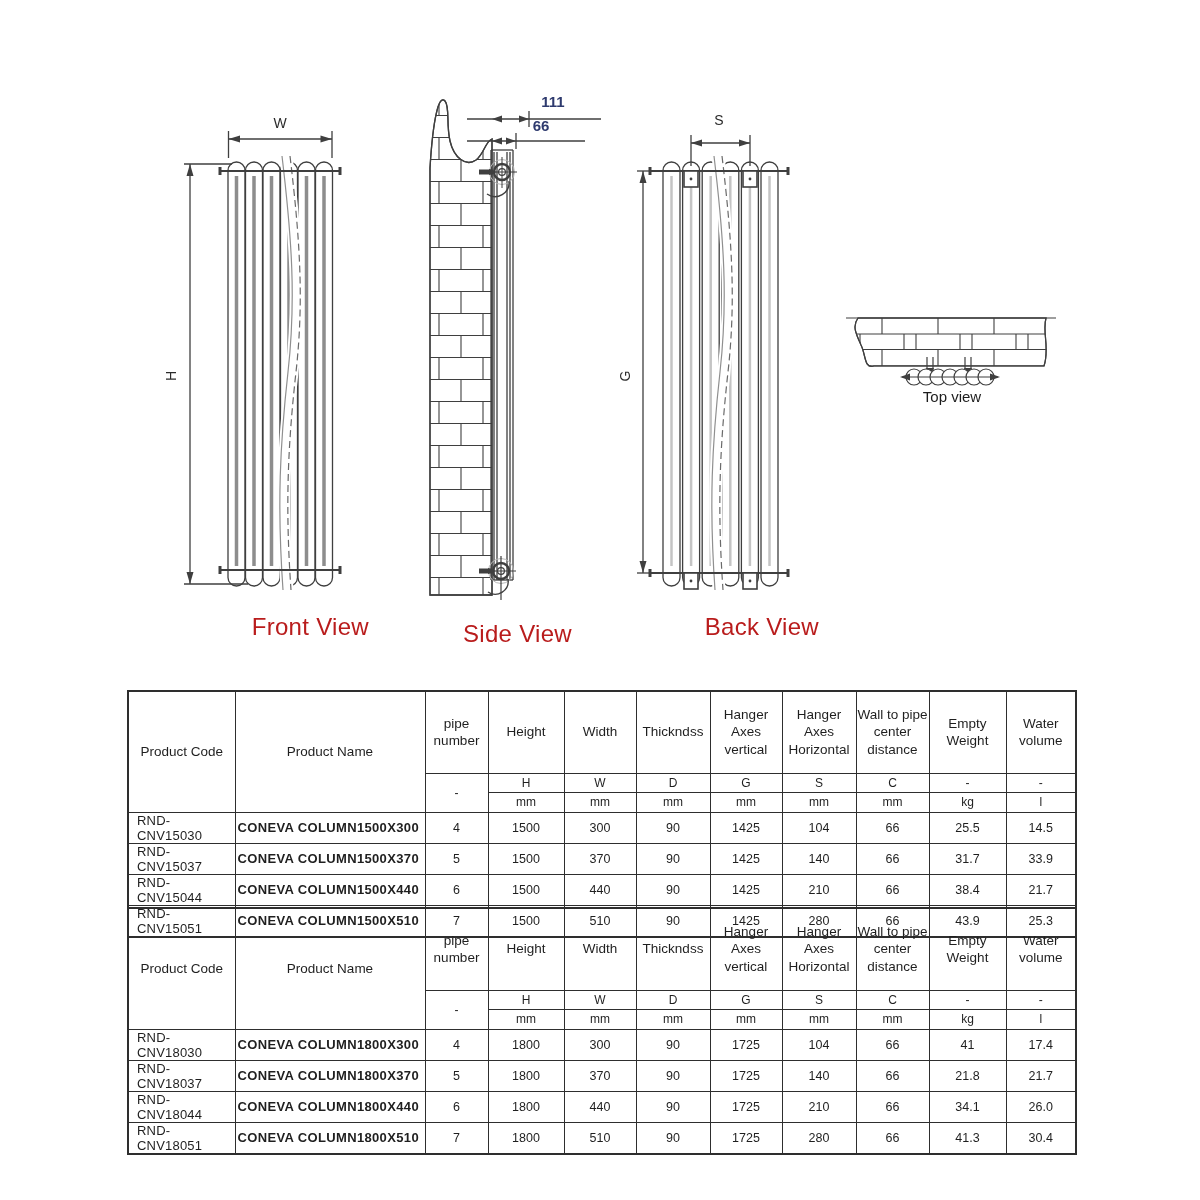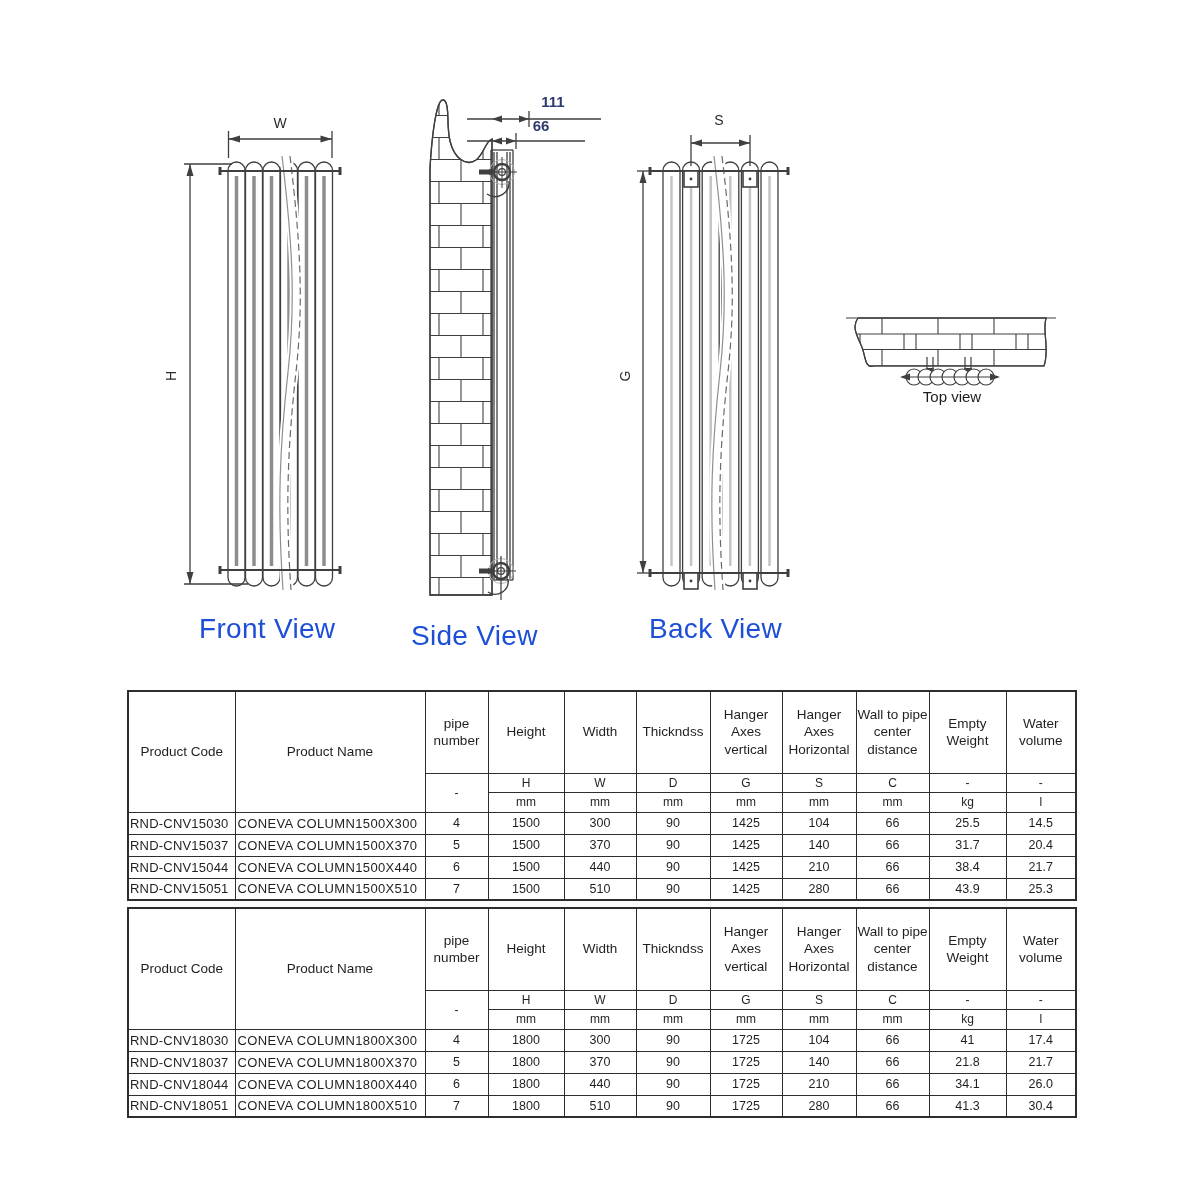--- a/index.html
+++ b/index.html
@@ -1,35 +1,35 @@
 <!DOCTYPE html>
 <html><head>
 <meta charset="utf-8">
 <style>
   html,body{margin:0;padding:0;background:#fff;}
   #canvas{position:relative;width:1200px;height:1200px;background:#ffffff;overflow:hidden;
           font-family:"Liberation Sans",sans-serif;color:#1f1f1f;}
   
   #drawing-svg{position:absolute;left:0;top:0;}
-  .view-label{position:absolute;text-align:left;font-size:28px;color:#1d4ed8;letter-spacing:.3px;}
+  .view-label{position:absolute;text-align:right;font-size:24px;color:#b91c1c;letter-spacing:.3px;}
   
   .spec-table{position:absolute;left:127px;width:948px;}
   table.spec{border-collapse:collapse;table-layout:fixed;width:948px;border:2px solid #2e2e2e;}
   table.spec th,table.spec td{border:1px solid #2e2e2e;text-align:center;vertical-align:middle;
       padding:0;font-weight:400;overflow:hidden;white-space:normal;}
   tr.main-h{height:82px;}
   tr.main-h th{font-size:13.5px;line-height:1.3;}
   tr.sym-h{height:19px;}
   tr.unit-h{height:20px;padding-left:36px;}
   tr.sym-h td,tr.unit-h td{font-size:12px;}
   tr.data-r{height:22px;}
   tr.data-r td{font-size:12.5px;}
   td.pc,th.pc{text-align:center;}
-  tr.data-r td.c0{font-size:13px;text-align:left;padding-left:1px;letter-spacing:.2px;}
-  tr.data-r td.c1{font-size:13px;text-align:left;padding-left:2px;letter-spacing:.35px;}
+  tr.data-r td.c0{font-size:13px;text-align:left;padding-left:8px;letter-spacing:.2px;}
+  tr.data-r td.c1{font-size:13px;text-align:left;padding-left:2px;letter-spacing:.35px;font-weight:bold;}
   td.b{font-weight:bold;}
 </style>
 </head>
 <body>
 
 <div id="canvas">
 
   <svg id="drawing-svg" width="1200" height="670" viewBox="0 0 1200 670" font-family="Liberation Sans, sans-serif">
     <defs>
       <pattern id="brickV" patternUnits="userSpaceOnUse" x="430" y="160" width="62" height="44">
@@ -230,21 +230,21 @@
         <circle cx="986" cy="377" r="8" fill="#fff"></circle>
         <line x1="902" y1="377" x2="998" y2="377"></line>
         <path d="M900,377 L910,373.5 L910,380.5 Z" fill="#3f3f3f" stroke="none"></path>
         <path d="M1000,377 L990,373.5 L990,380.5 Z" fill="#3f3f3f" stroke="none"></path>
       </g>
       <text x="952" y="402" text-anchor="middle" font-size="15" fill="#1c1c1c" stroke="none">Top view</text>
     </g>
   </svg>
 
   <div class="view-label" style="left:199px;top:613px;width:170px;">Front View</div>
-  <div class="view-label" style="left:411px;top:620px;width:170px;">Side View</div>
+  <div class="view-label" style="left:402px;top:620px;width:170px;">Side View</div>
   <div class="view-label" style="left:649px;top:613px;width:170px;">Back View</div>
 
   <div class="spec-table" style="top:690px;">
       <table class="spec">
         <colgroup>
           <col style="width: 107px;">
           <col style="width: 190px;">
           <col style="width: 63px;">
           <col style="width: 76px;">
           <col style="width: 72px;">
@@ -309,21 +309,21 @@
             <td class="c0">RND-CNV15037</td>
             <td class="c1">CONEVA COLUMN1500X370</td>
             <td class="c2">5</td>
             <td class="c3">1500</td>
             <td class="c4">370</td>
             <td class="c5">90</td>
             <td class="c6">1425</td>
             <td class="c7">140</td>
             <td class="c8">66</td>
             <td class="c9">31.7</td>
-            <td class="c10">20.4</td>
+            <td class="c10">33.9</td>
           </tr>
           <tr class="data-r">
             <td class="c0">RND-CNV15044</td>
             <td class="c1">CONEVA COLUMN1500X440</td>
             <td class="c2">6</td>
             <td class="c3">1500</td>
             <td class="c4">440</td>
             <td class="c5">90</td>
             <td class="c6">1425</td>
             <td class="c7">210</td>

